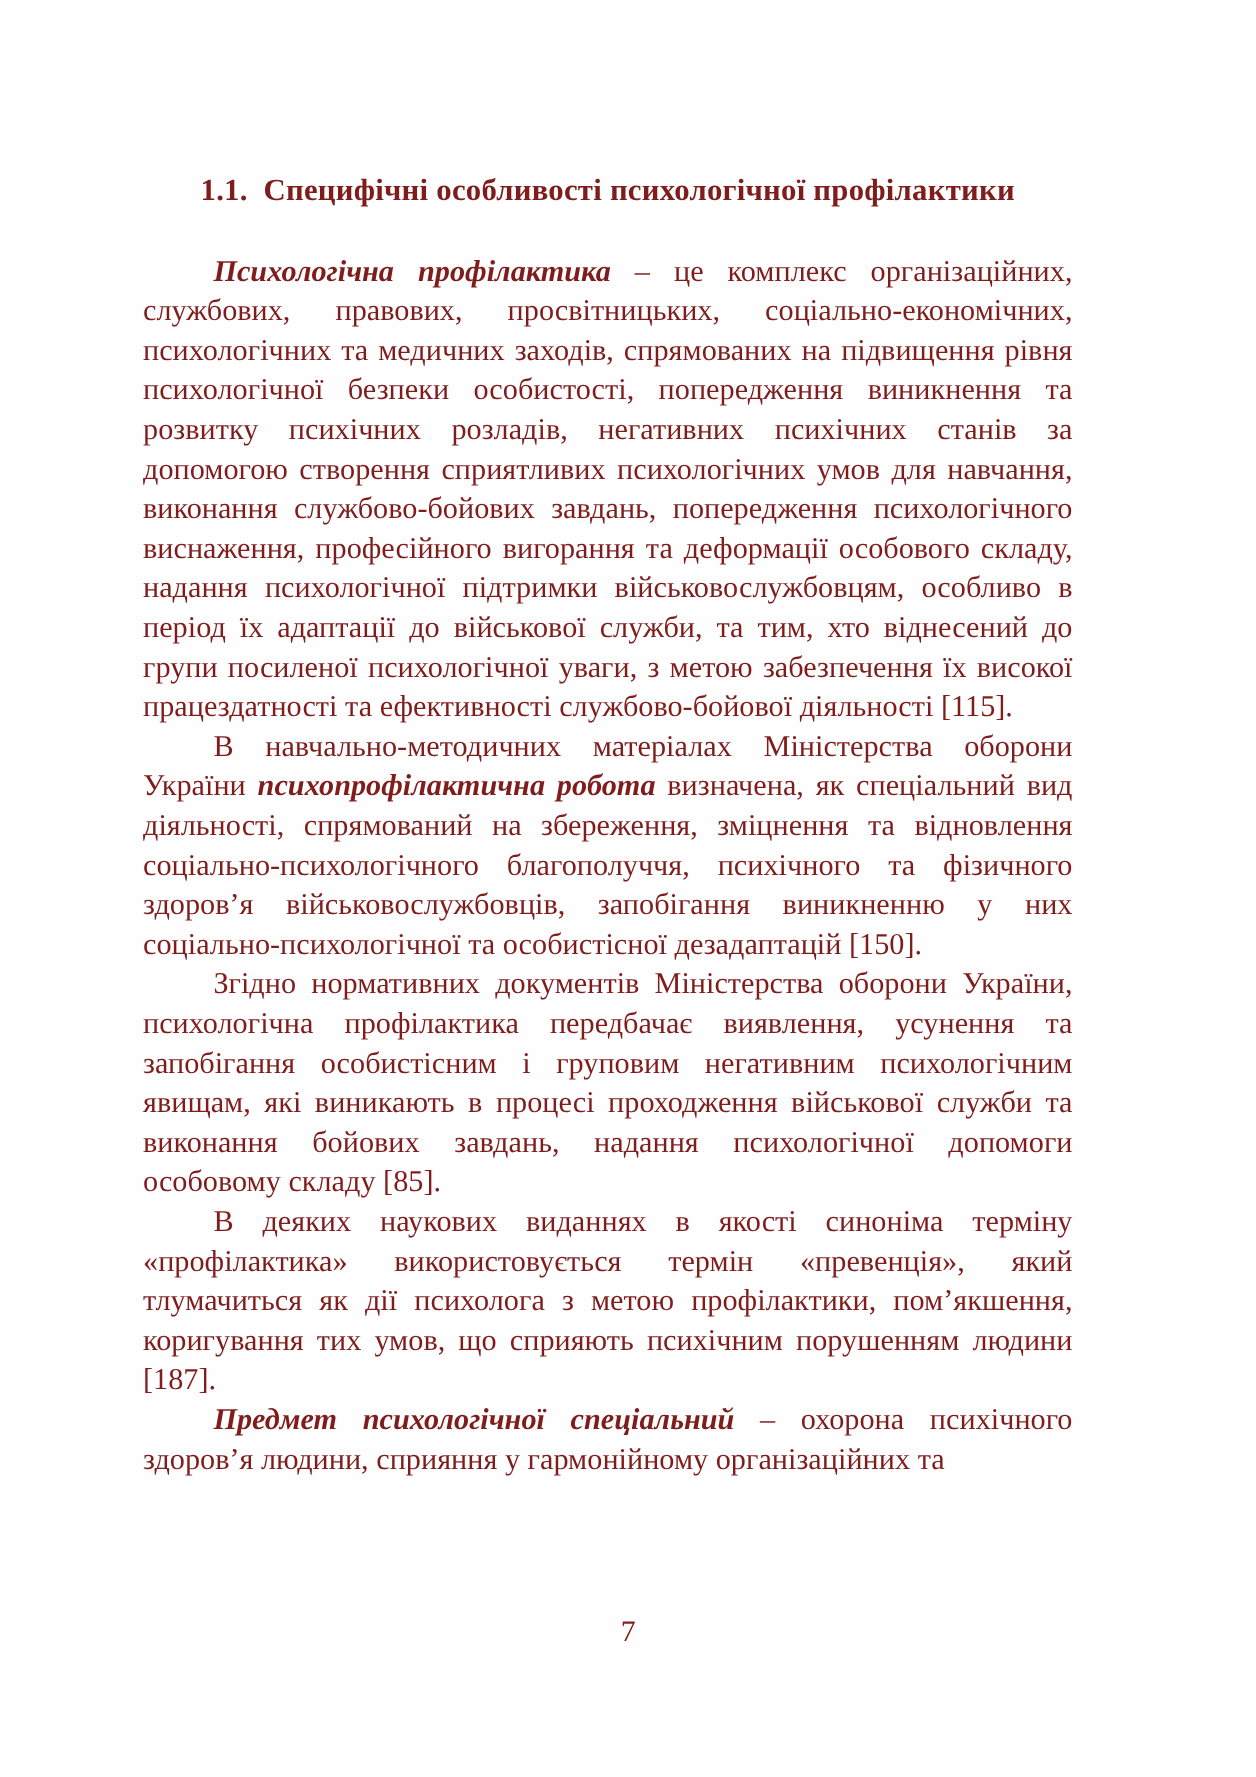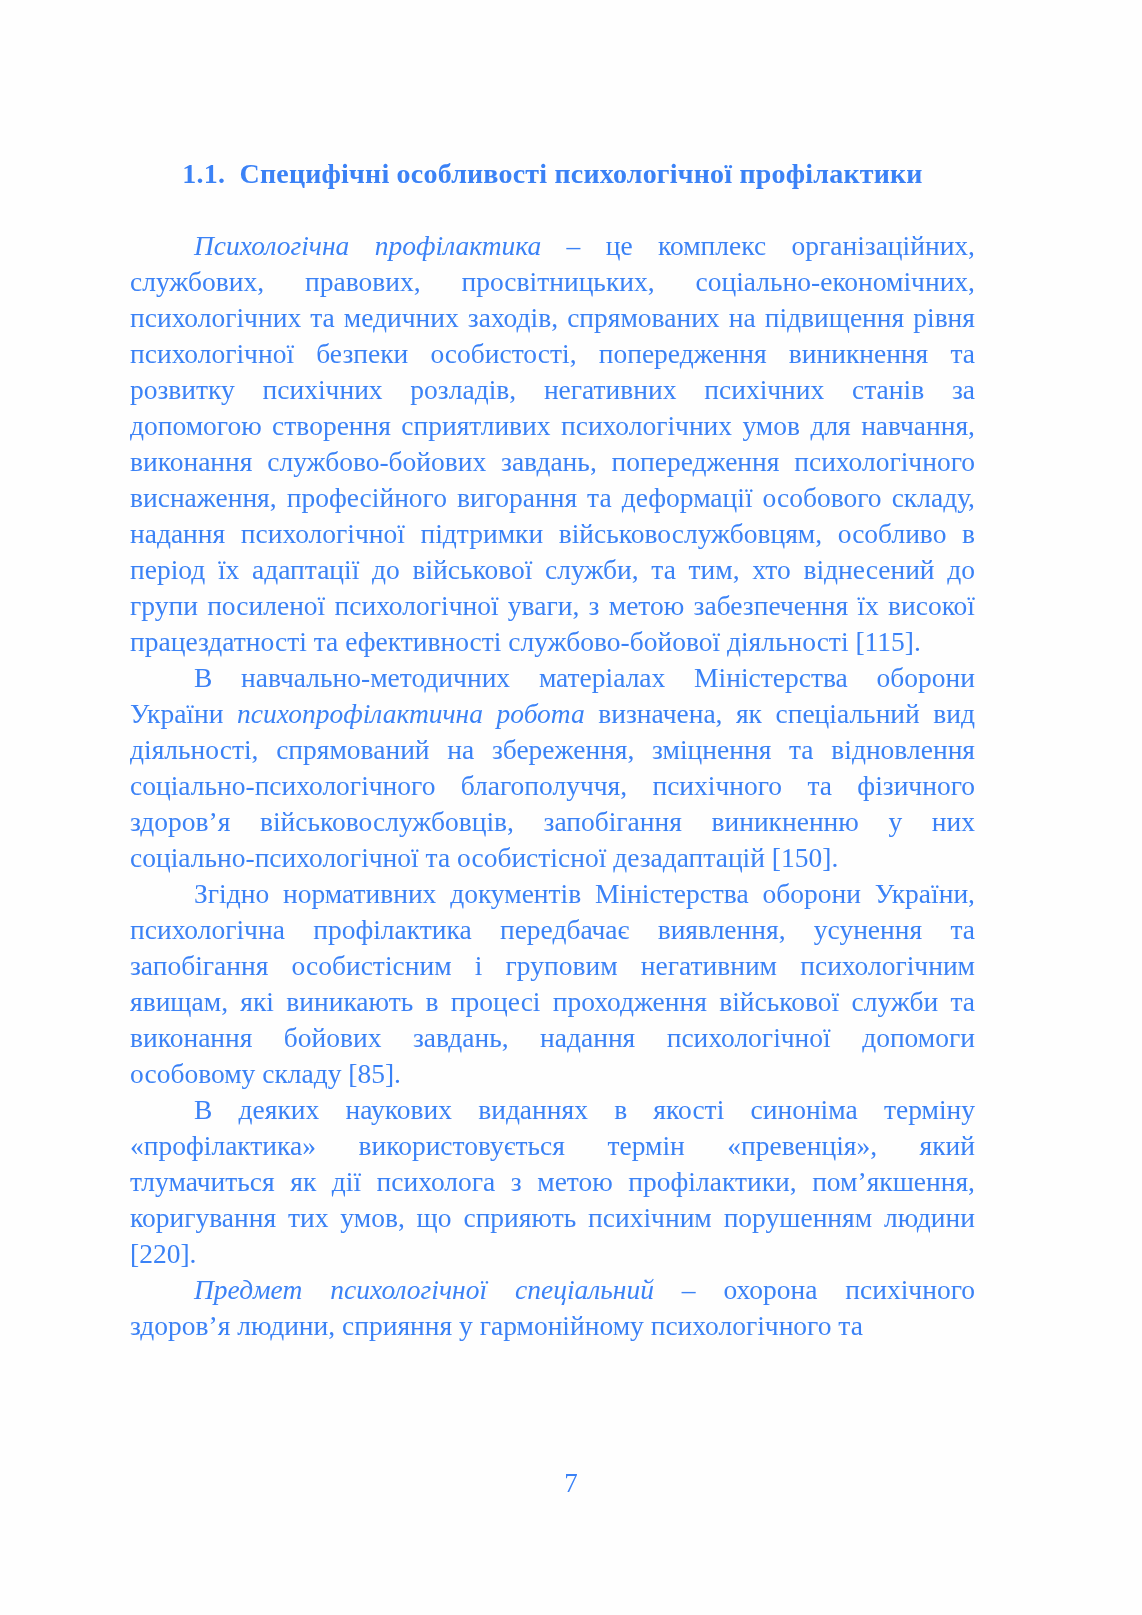--- a/index.html
+++ b/index.html
@@ -6,21 +6,21 @@
     margin: 0;
     padding: 0;
     background: #ffffff;
   }
   .page {
     position: relative;
     width: 1142px;
     height: 1615px;
     background: #fefefe;
     font-family: "Liberation Serif", "DejaVu Serif", serif;
-    color: #3b82f6;
+    color: #7f1d1d;
     overflow: hidden;
   }
   .heading {
     position: absolute;
     top: 158px;
     left: 130px;
     width: 845px;
     margin: 0;
     text-align: center;
     font-size: 28px;
@@ -36,39 +36,39 @@
     line-height: 36px;
     text-align: justify;
   }
   .body-text p {
     margin: 0;
     padding: 0;
     text-indent: 64px;
   }
   .body-text em {
     font-style: italic;
-    font-weight: normal;
+    font-weight: bold;
   }
   .page-number {
     position: absolute;
     top: 1468px;
     left: 0;
     width: 100%;
     text-align: center;
     font-size: 27px;
   }
 </style>
 </head>
 <body>
 
 <div class="page">
   <h2 class="heading">1.1.&nbsp;&nbsp;Специфічні особливості психологічної профілактики</h2>
 
   <div class="body-text">
       <p><em>Психологічна профілактика</em><span> – це комплекс організаційних, службових, правових, просвітницьких, соціально-економічних, психологічних та медичних заходів, спрямованих на підвищення рівня психологічної безпеки особистості, попередження виникнення та розвитку психічних розладів, негативних психічних станів за допомогою створення сприятливих психологічних умов для навчання, виконання службово-бойових завдань, попередження психологічного виснаження, професійного вигорання та деформації особового складу, надання психологічної підтримки військовослужбовцям, особливо в період їх адаптації до військової служби, та тим, хто віднесений до групи посиленої психологічної уваги, з метою забезпечення їх високої працездатності та ефективності службово-бойової діяльності [115].</span></p>
       <p><span>В навчально-методичних матеріалах Міністерства оборони України </span><em>психопрофілактична робота</em><span> визначена, як спеціальний вид діяльності, спрямований на збереження, зміцнення та відновлення соціально-психологічного благополуччя, психічного та фізичного здоров’я військовослужбовців, запобігання виникненню у них соціально-психологічної та особистісної дезадаптацій [150].</span></p>
       <p><span>Згідно нормативних документів Міністерства оборони України, психологічна профілактика передбачає виявлення, усунення та запобігання особистісним і груповим негативним психологічним явищам, які виникають в процесі проходження військової служби та виконання бойових завдань, надання психологічної допомоги особовому складу [85].</span></p>
-      <p><span>В деяких наукових виданнях в якості синоніма терміну «профілактика» використовується термін «превенція», який тлумачиться як дії психолога з метою профілактики, пом’якшення, коригування тих умов, що сприяють психічним порушенням людини [220].</span></p>
-      <p><em>Предмет психологічної спеціальний</em><span> – охорона психічного здоров’я людини, сприяння у гармонійному психологічного та</span></p>
+      <p><span>В деяких наукових виданнях в якості синоніма терміну «профілактика» використовується термін «превенція», який тлумачиться як дії психолога з метою профілактики, пом’якшення, коригування тих умов, що сприяють психічним порушенням людини [187].</span></p>
+      <p><em>Предмет психологічної спеціальний</em><span> – охорона психічного здоров’я людини, сприяння у гармонійному організаційних та</span></p>
     </div>
 
   <div class="page-number">7</div>
 </div>
 
 </body></html>

